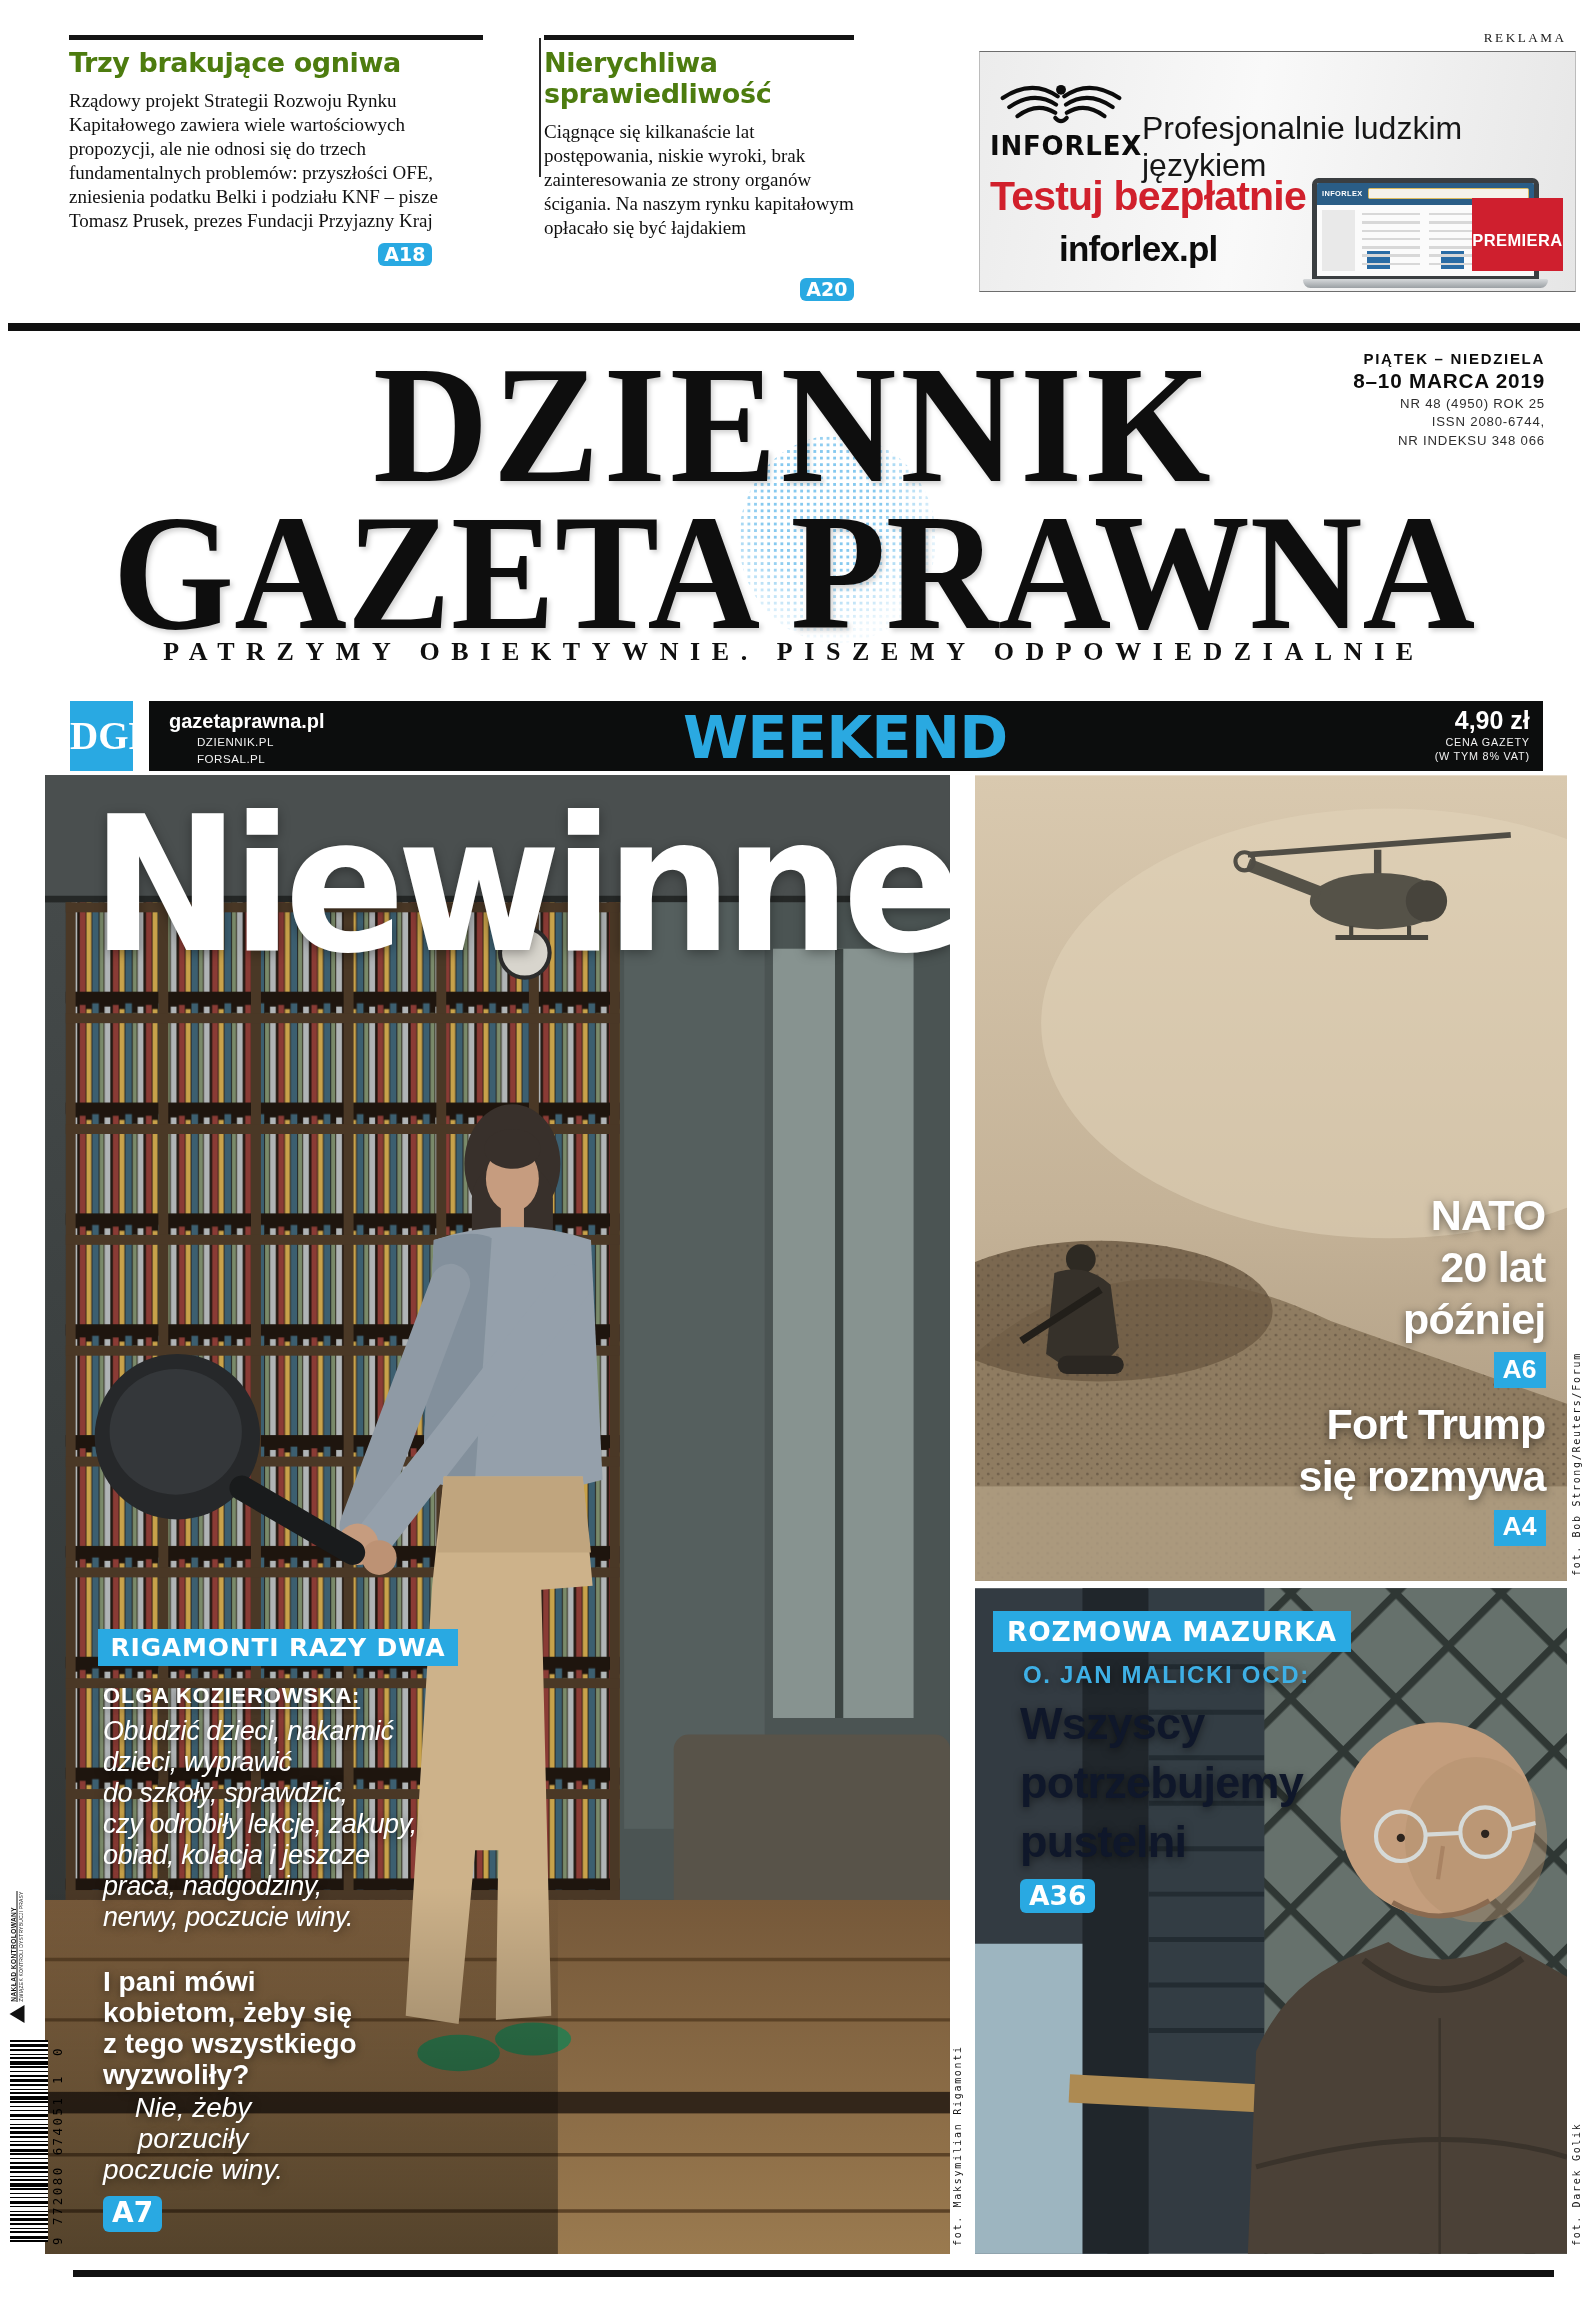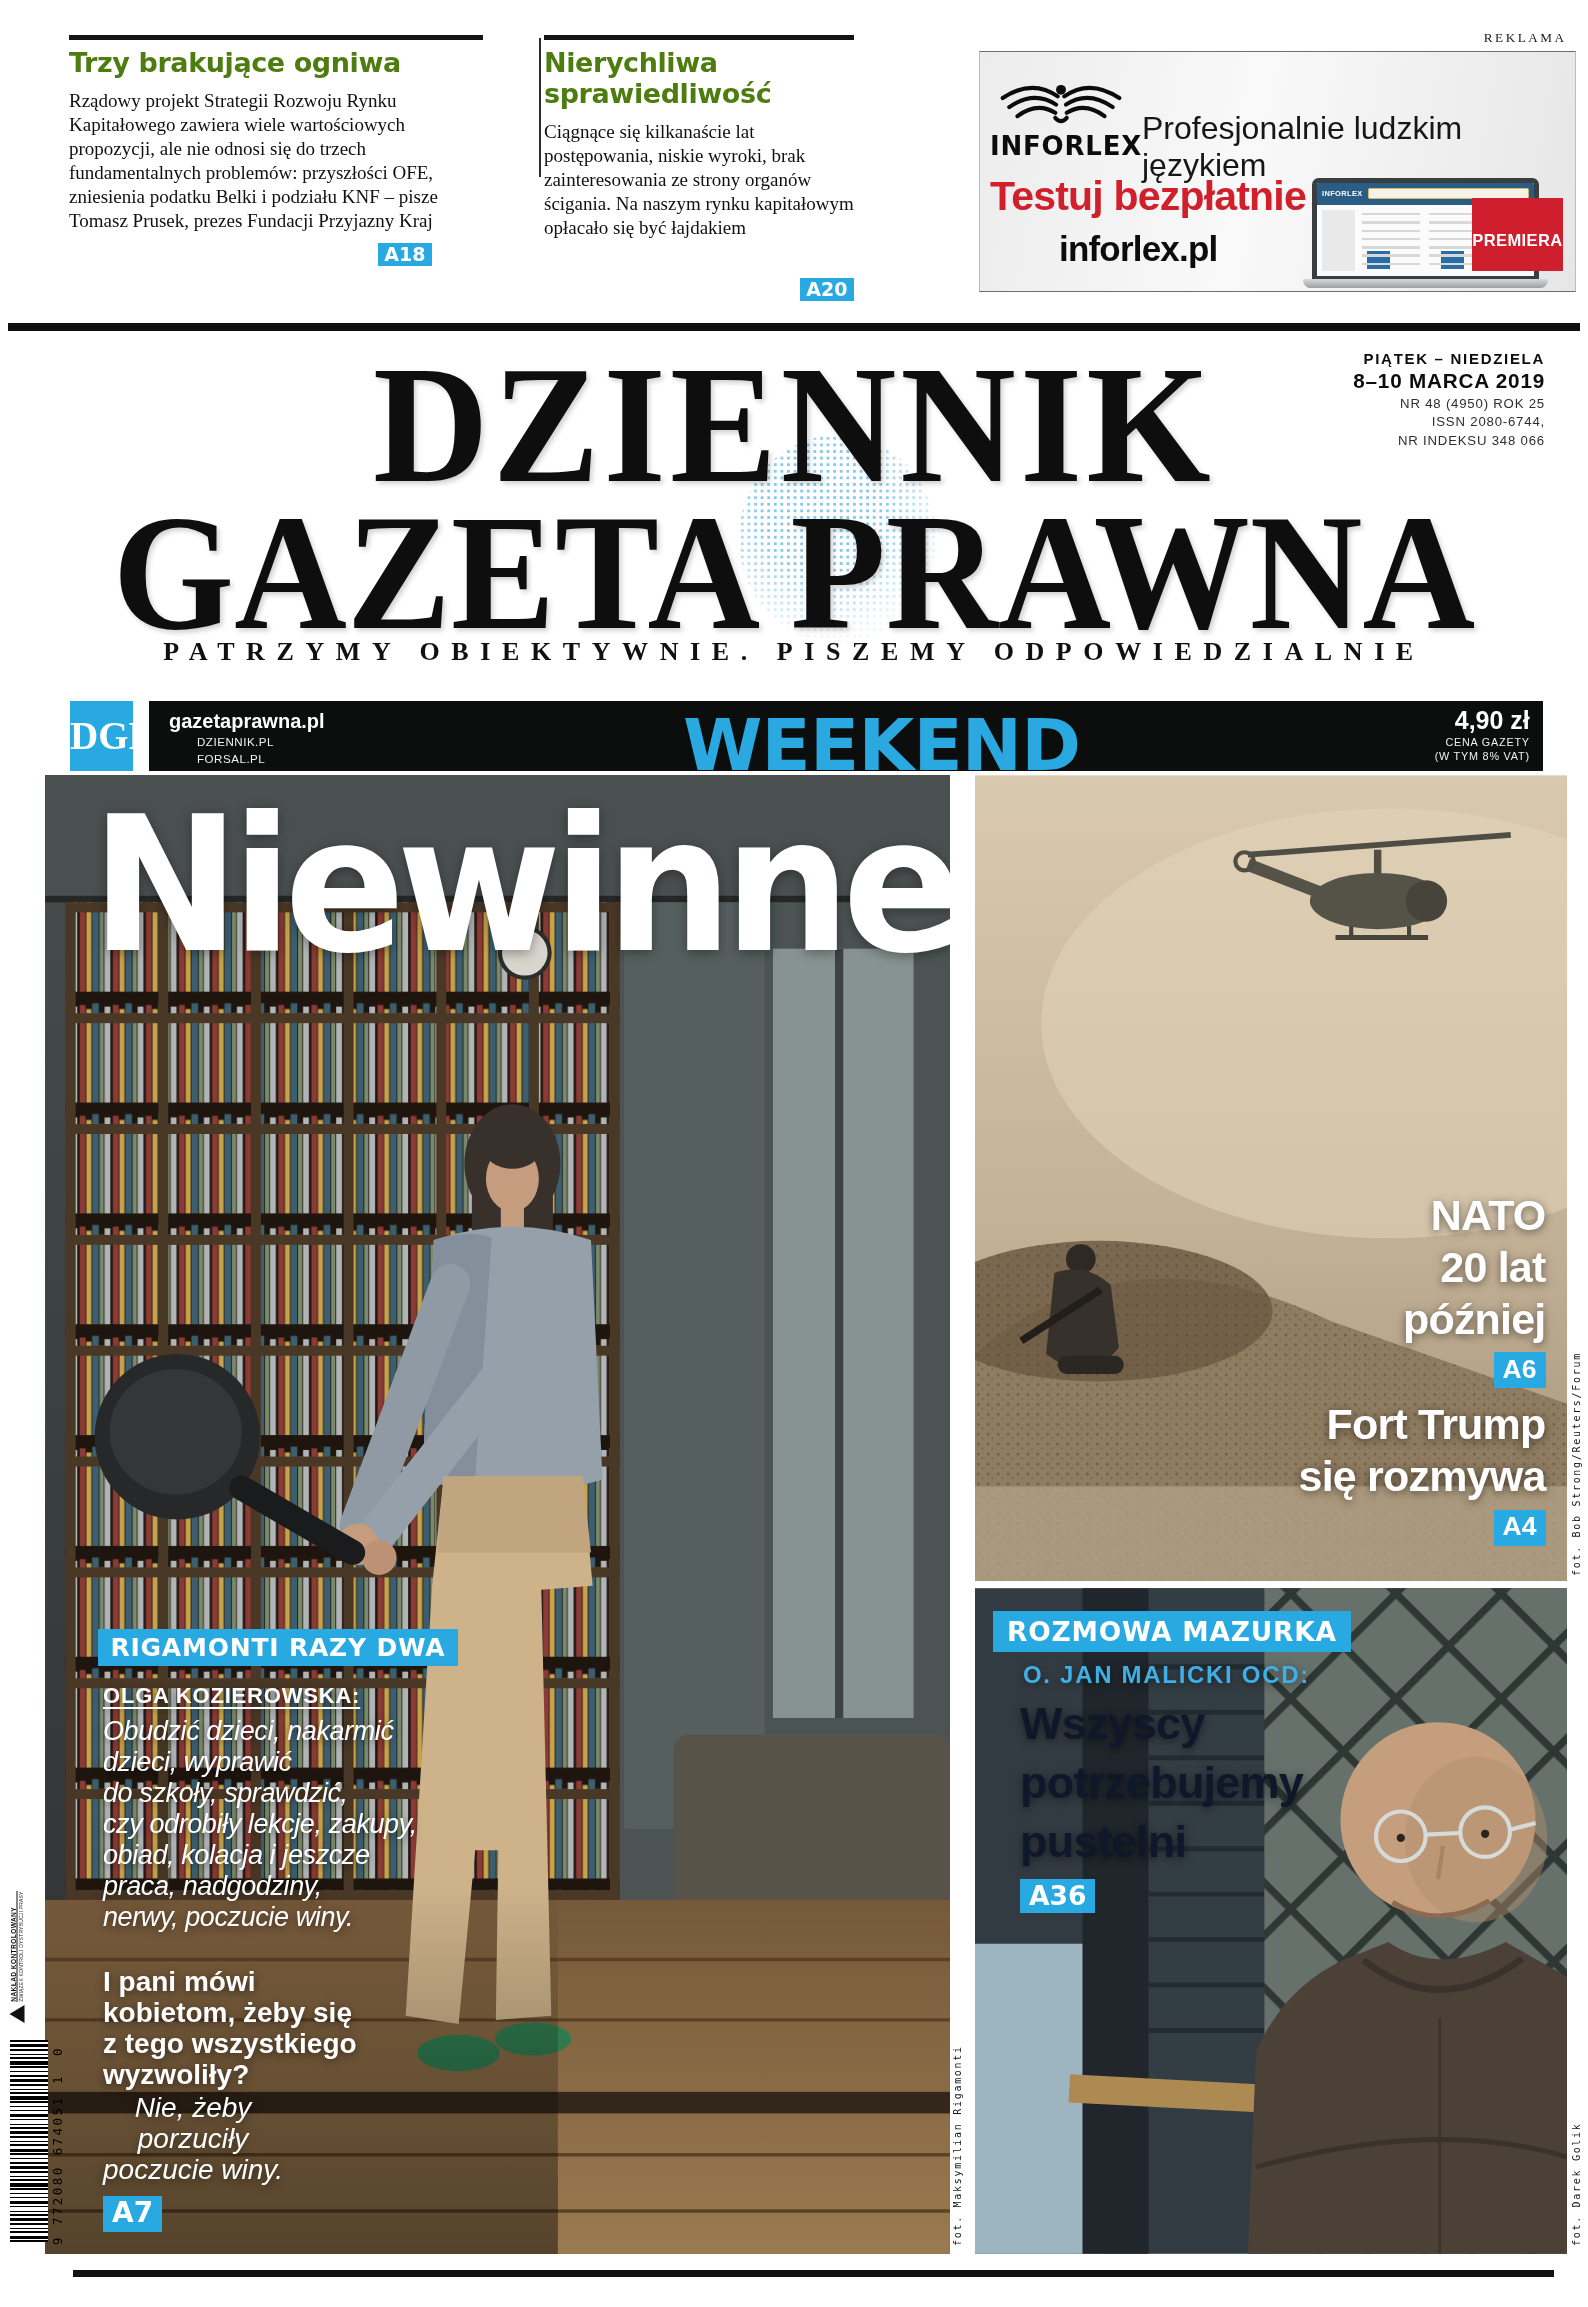--- a/index.html
+++ b/index.html
@@ -6,21 +6,21 @@
   body{width:1588px;height:2307px;position:relative;font-family:"Liberation Sans","DejaVu Sans",sans-serif;color:#111;overflow:hidden;}
 
   
   .reklama{position:absolute;top:30px;right:21.5px;font-family:"Liberation Serif",serif;font-size:13.2px;letter-spacing:2.5px;color:#1a1a1a;}
   .teaser{position:absolute;top:35px;}
   .t1{left:69px;width:414px;}
   .t2{left:544px;width:310px;}
   .trule{height:5px;background:#141414;margin-bottom:6.6px;}
   .teaser h2{margin:3.3px 0 11.6px;font-size:27px;line-height:31px;font-weight:bold;letter-spacing:-0.4px;color:#4d7c0f;font-family:"DejaVu Sans","Liberation Sans",sans-serif;}
   .teaser p{margin:0;font-family:"Liberation Serif","DejaVu Serif",serif;font-size:19px;line-height:24px;color:#101010;}
-  .pref{background:#29a9e2;color:#fff;font-weight:bold;font-size:19px;padding:0.8px 6.6px 1.7px;line-height:1.1;display:inline-block;font-family:"DejaVu Sans",sans-serif;}
+  .pref{background:#29a9e2;color:#fff;font-weight:bold;font-size:19px;padding:0.8px 6.6px 1.7px;line-height:1.1;display:inline-block;font-family:"DejaVu Sans",sans-serif;border-radius:6px;}
   .t1 .pref{position:absolute;right:51px;top:208px;}
   .t2 .pref{position:absolute;right:0px;top:233px;margin-top:10px;}
   .vdiv{position:absolute;left:539px;top:38px;width:1.7px;height:139px;background:#2a2a2a;}
 
   
   .ad{position:absolute;left:979px;top:51px;width:597px;height:241px;background:linear-gradient(100deg,#ececec 0%,#f9f9f9 45%,#e6e6e6 100%);border-top:1.7px solid #6d6d6d;border-bottom:1.7px solid #6d6d6d;border-left:0.8px solid #bcbcbc;border-right:0.8px solid #bcbcbc;box-sizing:border-box;}
   .ad-logo{position:absolute;left:10px;top:28px;width:141px;text-align:center;}
   .ad-brand{font-size:26px;font-weight:bold;letter-spacing:0.8px;color:#0c0c0c;margin-top:1.7px;font-family:"DejaVu Sans",sans-serif;}
   .ad-tagline{position:absolute;left:162px;top:58px;font-size:32px;color:#161616;letter-spacing:0px;}
   .ad-cta{position:absolute;left:10px;top:121px;font-size:41px;font-weight:bold;color:#d1202c;letter-spacing:-0.8px;}
@@ -53,21 +53,21 @@
   .mast2{top:495px;font-size:156px;line-height:145px;letter-spacing:0px;transform:scaleY(1.06);transform-origin:center top;}
   .mast-tag{position:absolute;left:0;width:1588px;top:637px;text-align:center;font-family:"Liberation Serif",serif;font-weight:bold;font-size:26px;letter-spacing:11.6px;color:#101010;z-index:2;}
 
   
   .infobar{position:absolute;left:70px;top:701px;right:45px;height:70px;}
   .dgp{position:absolute;left:0;top:0;width:63px;height:70px;background:#29a9e2;color:#fff;font-family:"Liberation Serif",serif;font-weight:bold;font-size:39px;text-align:center;line-height:70px;}
   .blackbar{position:absolute;left:79px;right:0;top:0;bottom:0;background:#0c0d0d;color:#fff;}
   .sites{position:absolute;left:20px;top:9px;}
   .s1{font-size:20px;font-weight:bold;line-height:22px;}
   .s2{font-size:11.6px;letter-spacing:0.5px;margin-top:3.3px;color:#f2f2f2;margin-left:28px;}
-  .weekend{position:absolute;left:534px;top:1.7px;font-size:72px;font-weight:bold;color:#2aa9e1;letter-spacing:-0.8px;font-family:"DejaVu Sans",sans-serif;}
+  .weekend{position:absolute;left:534px;top:1.7px;font-size:59px;font-weight:bold;color:#2aa9e1;letter-spacing:-0.8px;font-family:"DejaVu Sans",sans-serif;}
   .price{position:absolute;right:13.2px;top:7.4px;text-align:right;}
   .p1{font-size:25px;font-weight:bold;line-height:25px;}
   .p2{font-size:10.8px;letter-spacing:0.8px;margin-top:2.5px;color:#f0f0f0;}
 
   
   .photo{position:absolute;overflow:hidden;}
   .photo>svg{position:absolute;left:0;top:0;}
   .main-photo{left:45px;top:775px;width:905px;height:1479px;}
   .nato-photo{left:975px;top:775px;width:592px;height:806px;}
   .priest-photo{left:975px;top:1588px;width:592px;height:666px;}

